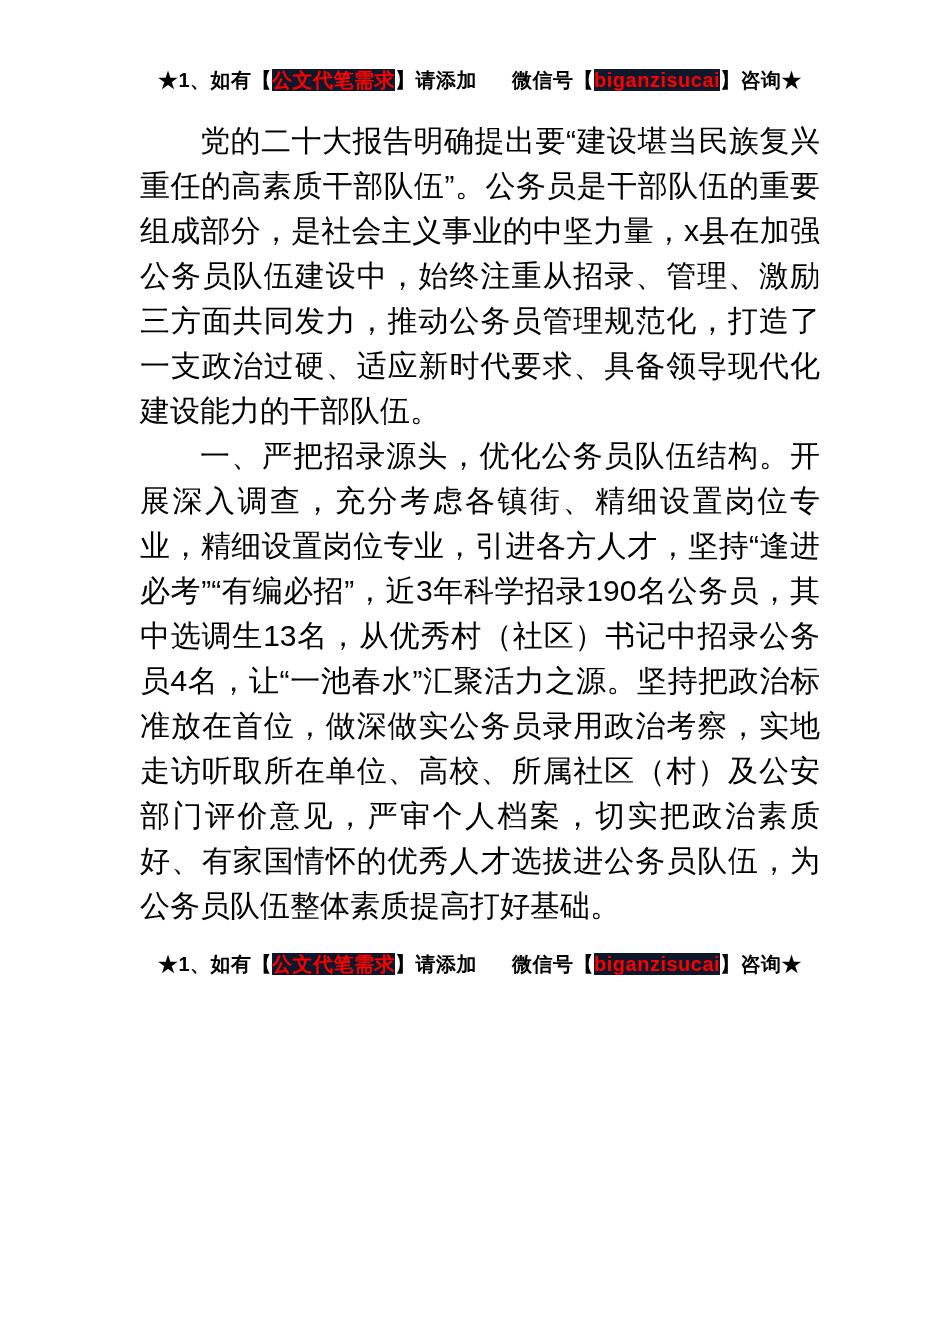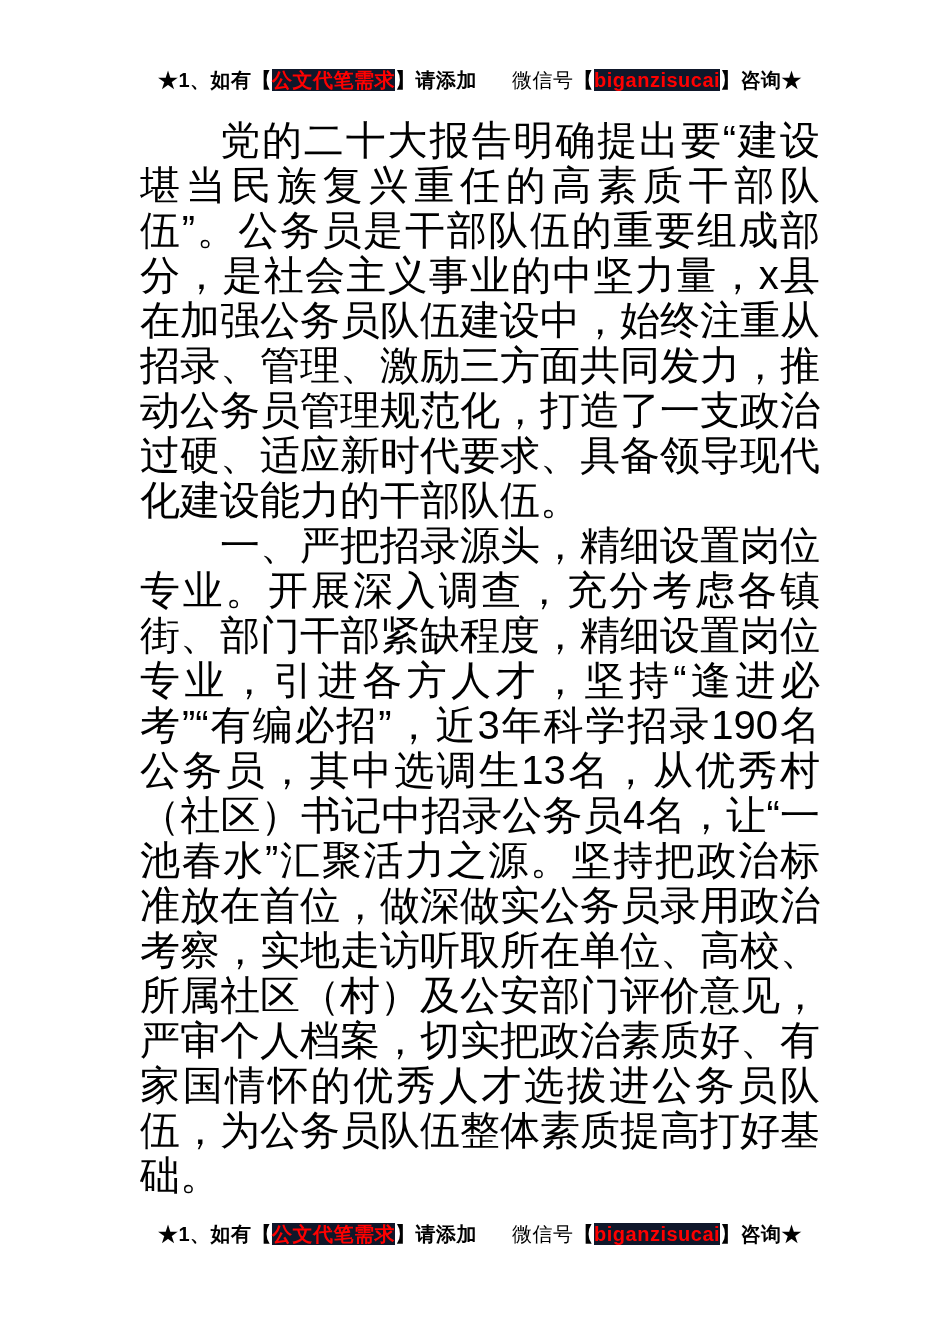--- a/index.html
+++ b/index.html
@@ -26,33 +26,33 @@
     font-weight: bold;
     letter-spacing: 0.5px;
   }
   .promo-line { white-space: nowrap; }
   .seg { display: inline; margin-top: 14px; }
   .seg-hl {
     color: #ff0000;
     background: #0f172a;
   }
   .seg-u { }
-  .seg-regular { font-weight: 400; padding-left: 35px; }
+  .seg-regular { font-weight: 700; padding-left: 35px; }
   
   .doc-title {
     margin: 19px 0 0 0;
     text-align: center;
     font-size: 34px;
     line-height: 44px;
     font-weight: bold;
   }
   
   .doc-body {
     margin-top: 17px;
-    font-size: 40px;
+    font-size: 30px;
     line-height: 45px;
   }
   .doc-body p {
     margin: 0;
     text-indent: 2em;
     text-align: justify;
     text-align-last: left;
   }
   .promo-footer { margin-top: 15px; }
 </style>
@@ -63,21 +63,21 @@
 
   <div class="promo">
     <div class="promo-line">
       <span class="seg">★1、如有【</span><span class="seg seg-hl">公文代笔需求</span><span class="seg">】请</span><span class="seg seg-u">添加</span><span class="seg seg-regular">微信号</span><span class="seg">【</span><span class="seg seg-hl seg-u">biganzisucai</span><span class="seg">】咨询★</span>
     </div>
   </div>
 
 
   <div class="doc-body">
     <p>党的二十大报告明确提出要“建设堪当民族复兴重任的高素质干部队伍”。公务员是干部队伍的重要组成部分，是社会主义事业的中坚力量，x县在加强公务员队伍建设中，始终注重从招录、管理、激励三方面共同发力，推动公务员管理规范化，打造了一支政治过硬、适应新时代要求、具备领导现代化建设能力的干部队伍。</p>
-    <p>一、严把招录源头，精细设置岗位专业。开展深入调查，充分考虑各镇街、部门干部紧缺程度，精细设置岗位专业，引进各方人才，坚持“逢进必考”“有编必招”，近3年科学招录190名公务员，其中选调生13名，从优秀村（社区）书记中招录公务员4名，让“一池春水”汇聚活力之源。坚持把政治标准放在首位，做深做实公务员录用政治考察，实地走访听取所在单位、高校、所属社区（村）及公安部门评价意见，严审个人档案，切实把政治素质好、有家国情怀的优秀人才选拔进公务员队伍，为公务员队伍整体素质提高打好基础。</p>
+    <p>一、严把招录源头，优化公务员队伍结构。开展深入调查，充分考虑各镇街、精细设置岗位专业，精细设置岗位专业，引进各方人才，坚持“逢进必考”“有编必招”，近3年科学招录190名公务员，其中选调生13名，从优秀村（社区）书记中招录公务员4名，让“一池春水”汇聚活力之源。坚持把政治标准放在首位，做深做实公务员录用政治考察，实地走访听取所在单位、高校、所属社区（村）及公安部门评价意见，严审个人档案，切实把政治素质好、有家国情怀的优秀人才选拔进公务员队伍，为公务员队伍整体素质提高打好基础。</p>
   </div>
 
   <div class="promo promo-footer">
     <div class="promo-line">
       <span class="seg">★1、如有【</span><span class="seg seg-hl">公文代笔需求</span><span class="seg">】请</span><span class="seg seg-u">添加</span><span class="seg seg-regular">微信号</span><span class="seg">【</span><span class="seg seg-hl seg-u">biganzisucai</span><span class="seg">】咨询★</span>
     </div>
 
   </div>
 
 </div>

